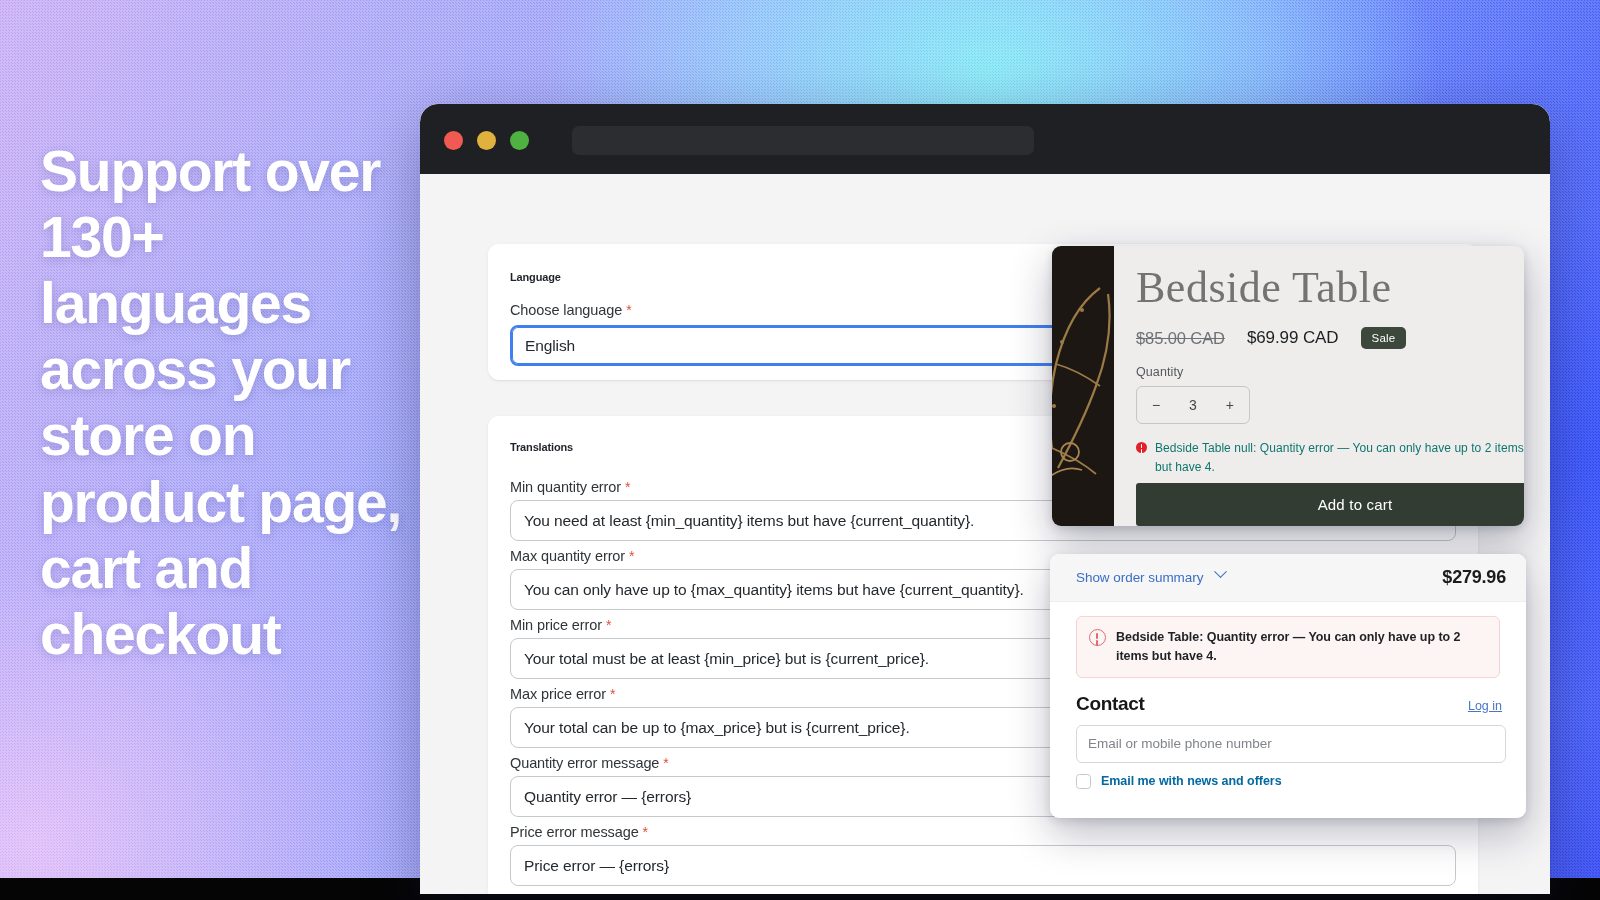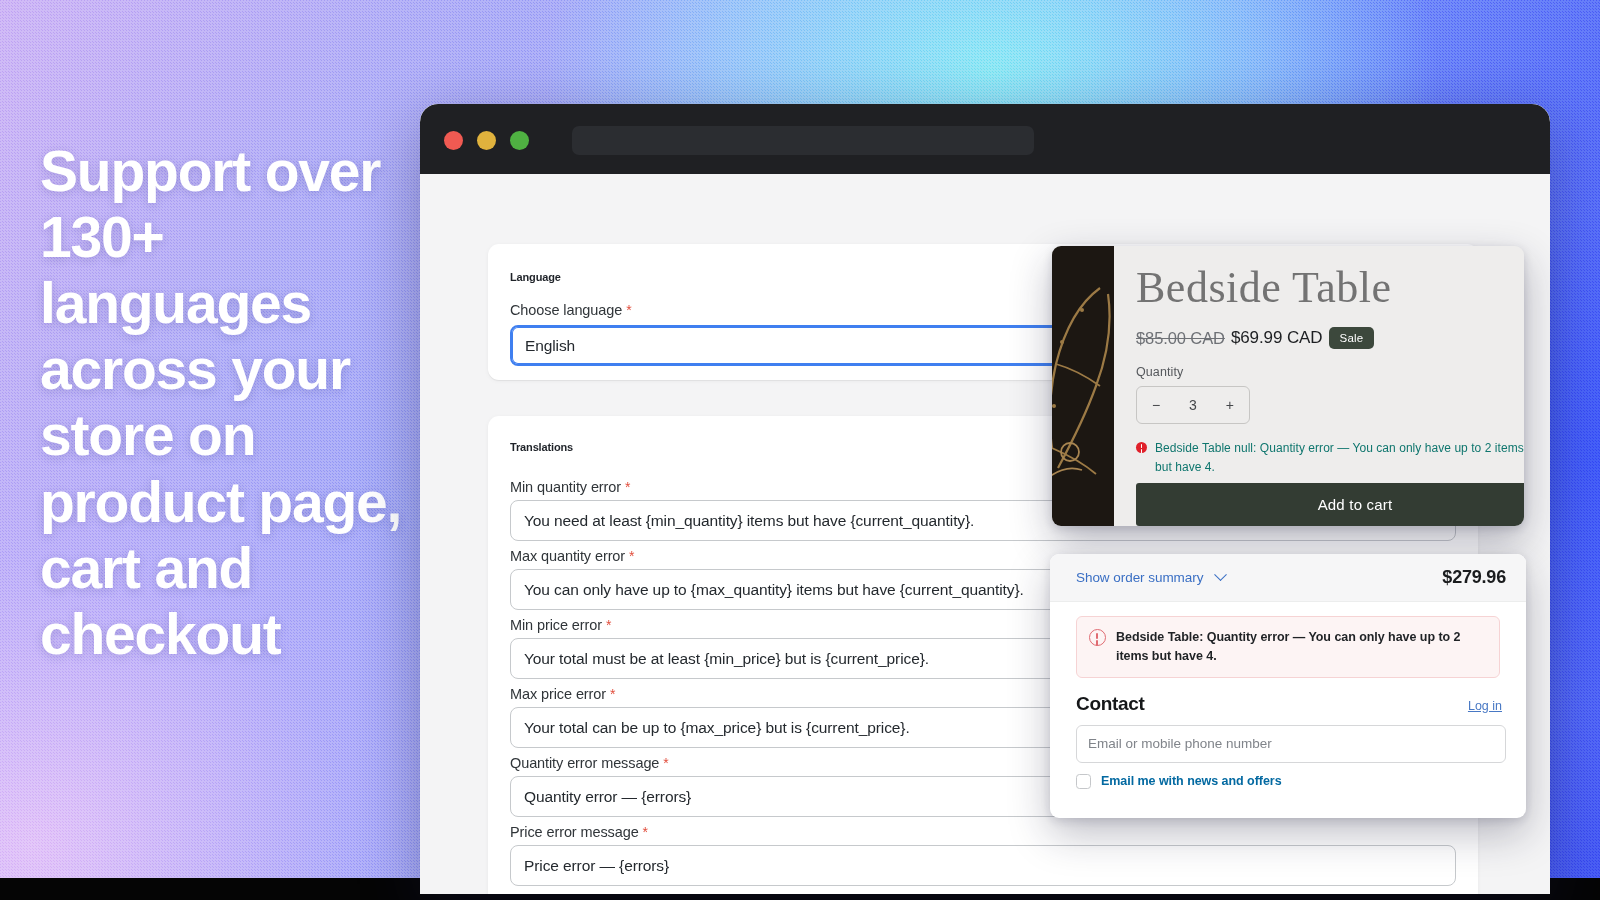--- a/index.html
+++ b/index.html
@@ -182,21 +182,21 @@
     font-size: 44px;
     color: #737373;
     letter-spacing: .5px;
     line-height: 1;
     white-space: nowrap;
   }
   .price-row {
     margin-top: 17px;
     display: flex;
     align-items: center;
-    gap: 6px;
+    gap: 22px;
     white-space: nowrap;
   }
   .price-old {
     font-size: 16.5px;
     color: #6e7176;
     text-decoration: line-through;
     letter-spacing: -.1px;
   }
   .price-new { font-size: 17px; color: #1d1f22; letter-spacing: -.1px; }
   .sale-badge {
@@ -284,21 +284,21 @@
     border-bottom: 1px solid #eceded;
     display: flex;
     align-items: center;
     justify-content: space-between;
     padding: 0 20px 0 26px;
   }
   .co-summary {
     color: #3a6fc4;
     font-size: 13.5px;
     display: flex;
-    align-items: center;
+    align-items: flex-start;
     gap: 13px;
     letter-spacing: -.05px;
     cursor: pointer;
   }
   .chev { width: 9px; height: 9px; border-right: 1.6px solid #3a6fc4; border-bottom: 1.6px solid #3a6fc4; transform: rotate(45deg) translate(-2px,-2px); }
   .co-total { font-size: 18px; font-weight: 700; color: #1a1c1e; letter-spacing: -.2px; }
 
   .co-body { padding: 14px 24px 0 26px; }
   .co-alert {
     border: 1px solid #f6d3d4;

